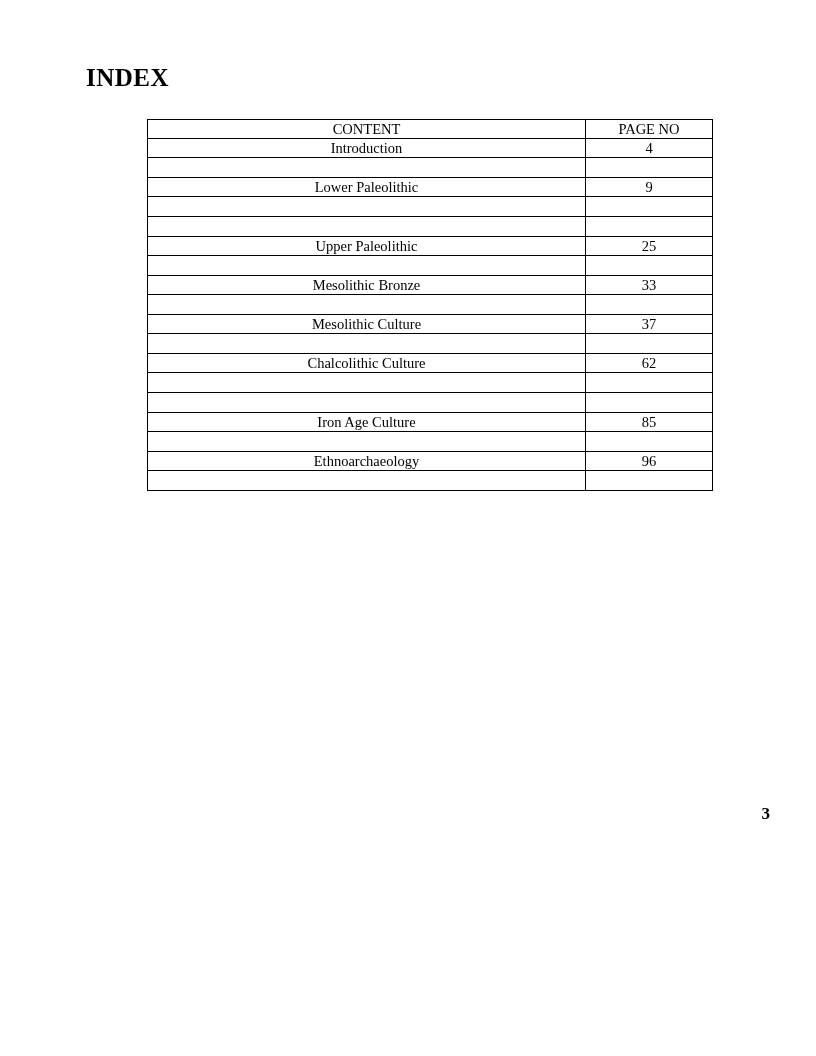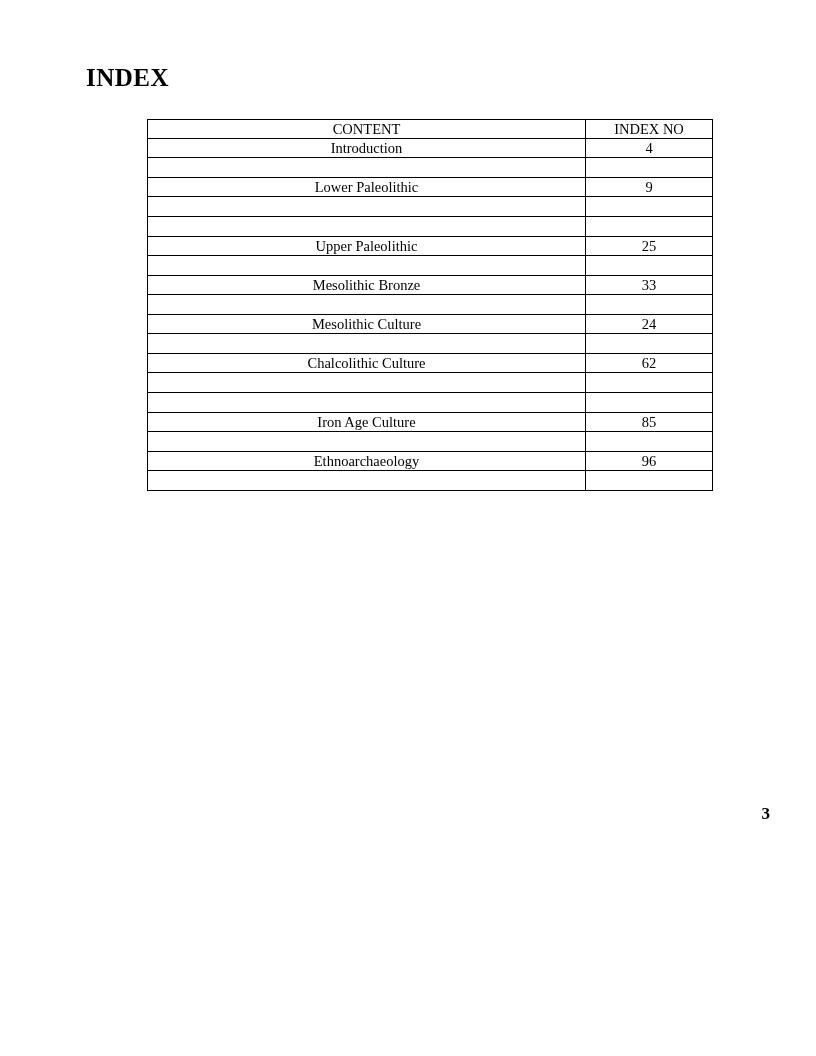--- a/index.html
+++ b/index.html
@@ -101,21 +101,21 @@
   <div class="page-title">INDEX</div>
 
   <table class="index-table">
     <colgroup>
       <col class="col-content">
       <col class="col-page">
     </colgroup>
     <thead>
       <tr>
         <th class="head-content">CONTENT</th>
-        <th class="head-page">INDEX NO</th>
+        <th class="head-page">PAGE NO</th>
       </tr>
     </thead>
     <tbody>
       <tr>
         <td class="cell-content">Introduction</td>
         <td class="cell-page">4</td>
       </tr>
       <tr class="spacer-row">
         <td></td>
         <td></td>
@@ -148,21 +148,21 @@
         <td class="cell-content">Mesolithic Bronze</td>
         <td class="cell-page">33</td>
       </tr>
       <tr class="spacer-row">
         <td></td>
         <td></td>
       </tr>
 
       <tr>
         <td class="cell-content">Mesolithic Culture</td>
-        <td class="cell-page">24</td>
+        <td class="cell-page">37</td>
       </tr>
       <tr class="spacer-row">
         <td></td>
         <td></td>
       </tr>
 
       <tr>
         <td class="cell-content">Chalcolithic Culture</td>
         <td class="cell-page">62</td>
       </tr>

